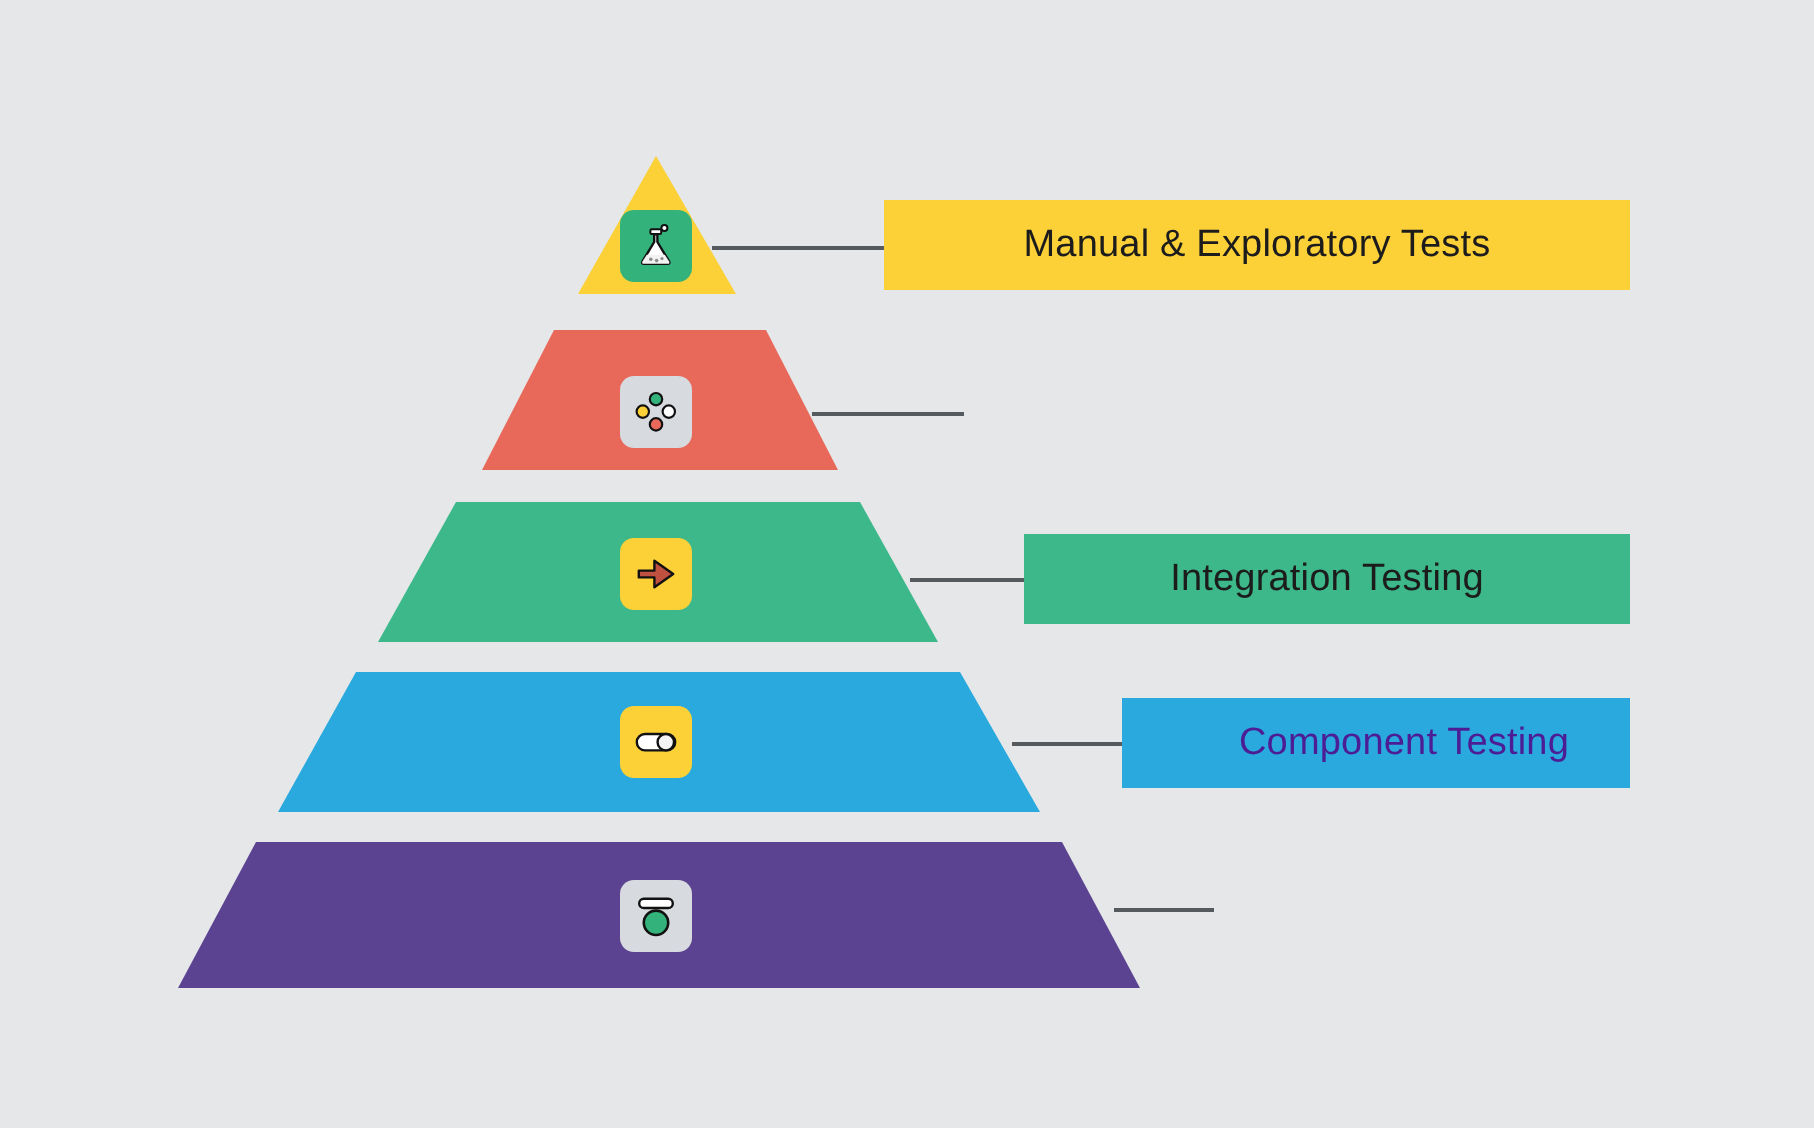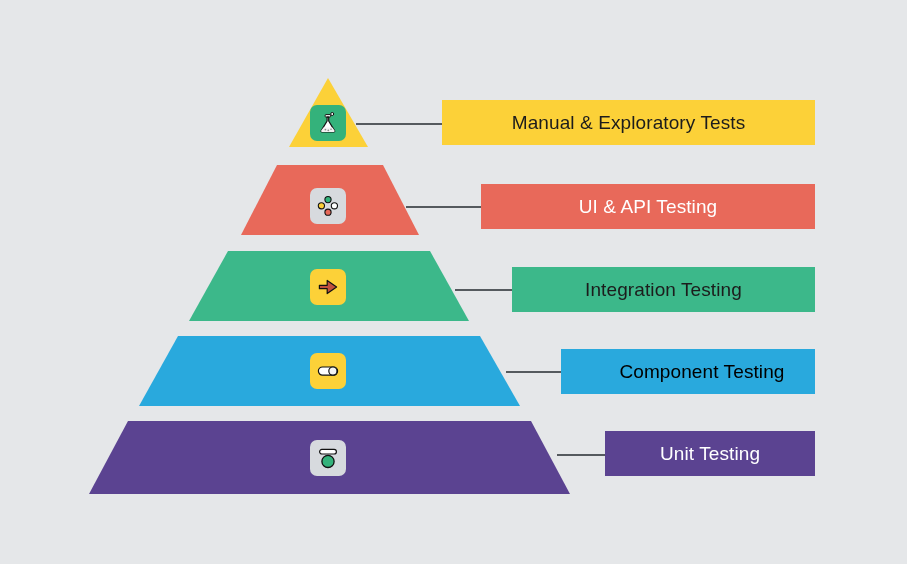--- a/index.html
+++ b/index.html
@@ -93,46 +93,40 @@
   </div>
 
   <div class="icon-box" style="left:310px; top:188px; background:#d7dade;">
     <svg width="26" height="26" viewBox="0 0 26 26">
       <circle cx="13.0" cy="6.6" r="3.1" fill="#34b27b" stroke="#111" stroke-width="1.1"></circle>
       <circle cx="6.4" cy="12.8" r="3.1" fill="#fcd138" stroke="#111" stroke-width="1.1"></circle>
       <circle cx="19.4" cy="12.8" r="3.1" fill="#ffffff" stroke="#111" stroke-width="1.1"></circle>
       <circle cx="13.0" cy="19.2" r="3.1" fill="#e8695a" stroke="#111" stroke-width="1.1"></circle>
     </svg>
   </div>
-  <div class="label-box" style="left:481px; top:184px; width:334px; background:#e8695a;">
-    <span class="label-text" style="color:#ffffff;">UI &amp; API Testing</span>
-  </div>
 
   <div class="icon-box" style="left:310px; top:269px; background:#fcd138;">
     <svg width="26" height="26" viewBox="0 0 26 26">
       <path d="M4.4 11.3 L12.2 11.3 L12.2 6.4 L21.6 13.0 L12.2 19.6 L12.2 14.7 L4.4 14.7 Z" fill="#c0503f" stroke="#111" stroke-width="1.2" stroke-linejoin="round"></path>
     </svg>
   </div>
   <div class="label-box" style="left:512px; top:267px; width:303px; background:#3cb88a;align-items:center;">
     <span class="label-text" style="color:#1c1c1c;">Integration Testing</span>
   </div>
 
   <div class="icon-box" style="left:310px; top:353px; background:#fcd138;">
     <svg width="26" height="26" viewBox="0 0 26 26">
       <rect x="3.4" y="9.0" width="19.2" height="8.2" rx="4.1" fill="#ffffff" stroke="#111" stroke-width="1.2"></rect>
       <circle cx="17.9" cy="13.1" r="4.1" fill="#f4f4f4" stroke="#111" stroke-width="1.2"></circle>
     </svg>
   </div>
   <div class="label-box" style="left:561px; top:349px; width:254px; background:#29a9dd;">
-    <span class="label-text" style="color:#000000;margin-left:28px;">Component Testing</span>
+    <span class="label-text" style="color:#4c1d95;margin-left:28px;">Component Testing</span>
   </div>
 
   <div class="icon-box" style="left:310px; top:440px; background:#d7dade;">
     <svg width="26" height="26" viewBox="0 0 26 26">
       <rect x="4.6" y="4.4" width="16.8" height="4.6" rx="2.3" fill="#ffffff" stroke="#111" stroke-width="1.2"></rect>
       <circle cx="13.0" cy="16.4" r="6.1" fill="#34b27b" stroke="#111" stroke-width="1.3"></circle>
     </svg>
   </div>
-  <div class="label-box" style="left:605px; top:431px; width:210px; background:#5b4391;">
-    <span class="label-text" style="color:#ffffff;">Unit Testing</span>
-  </div>
 
 </div>
 
 </body></html>

